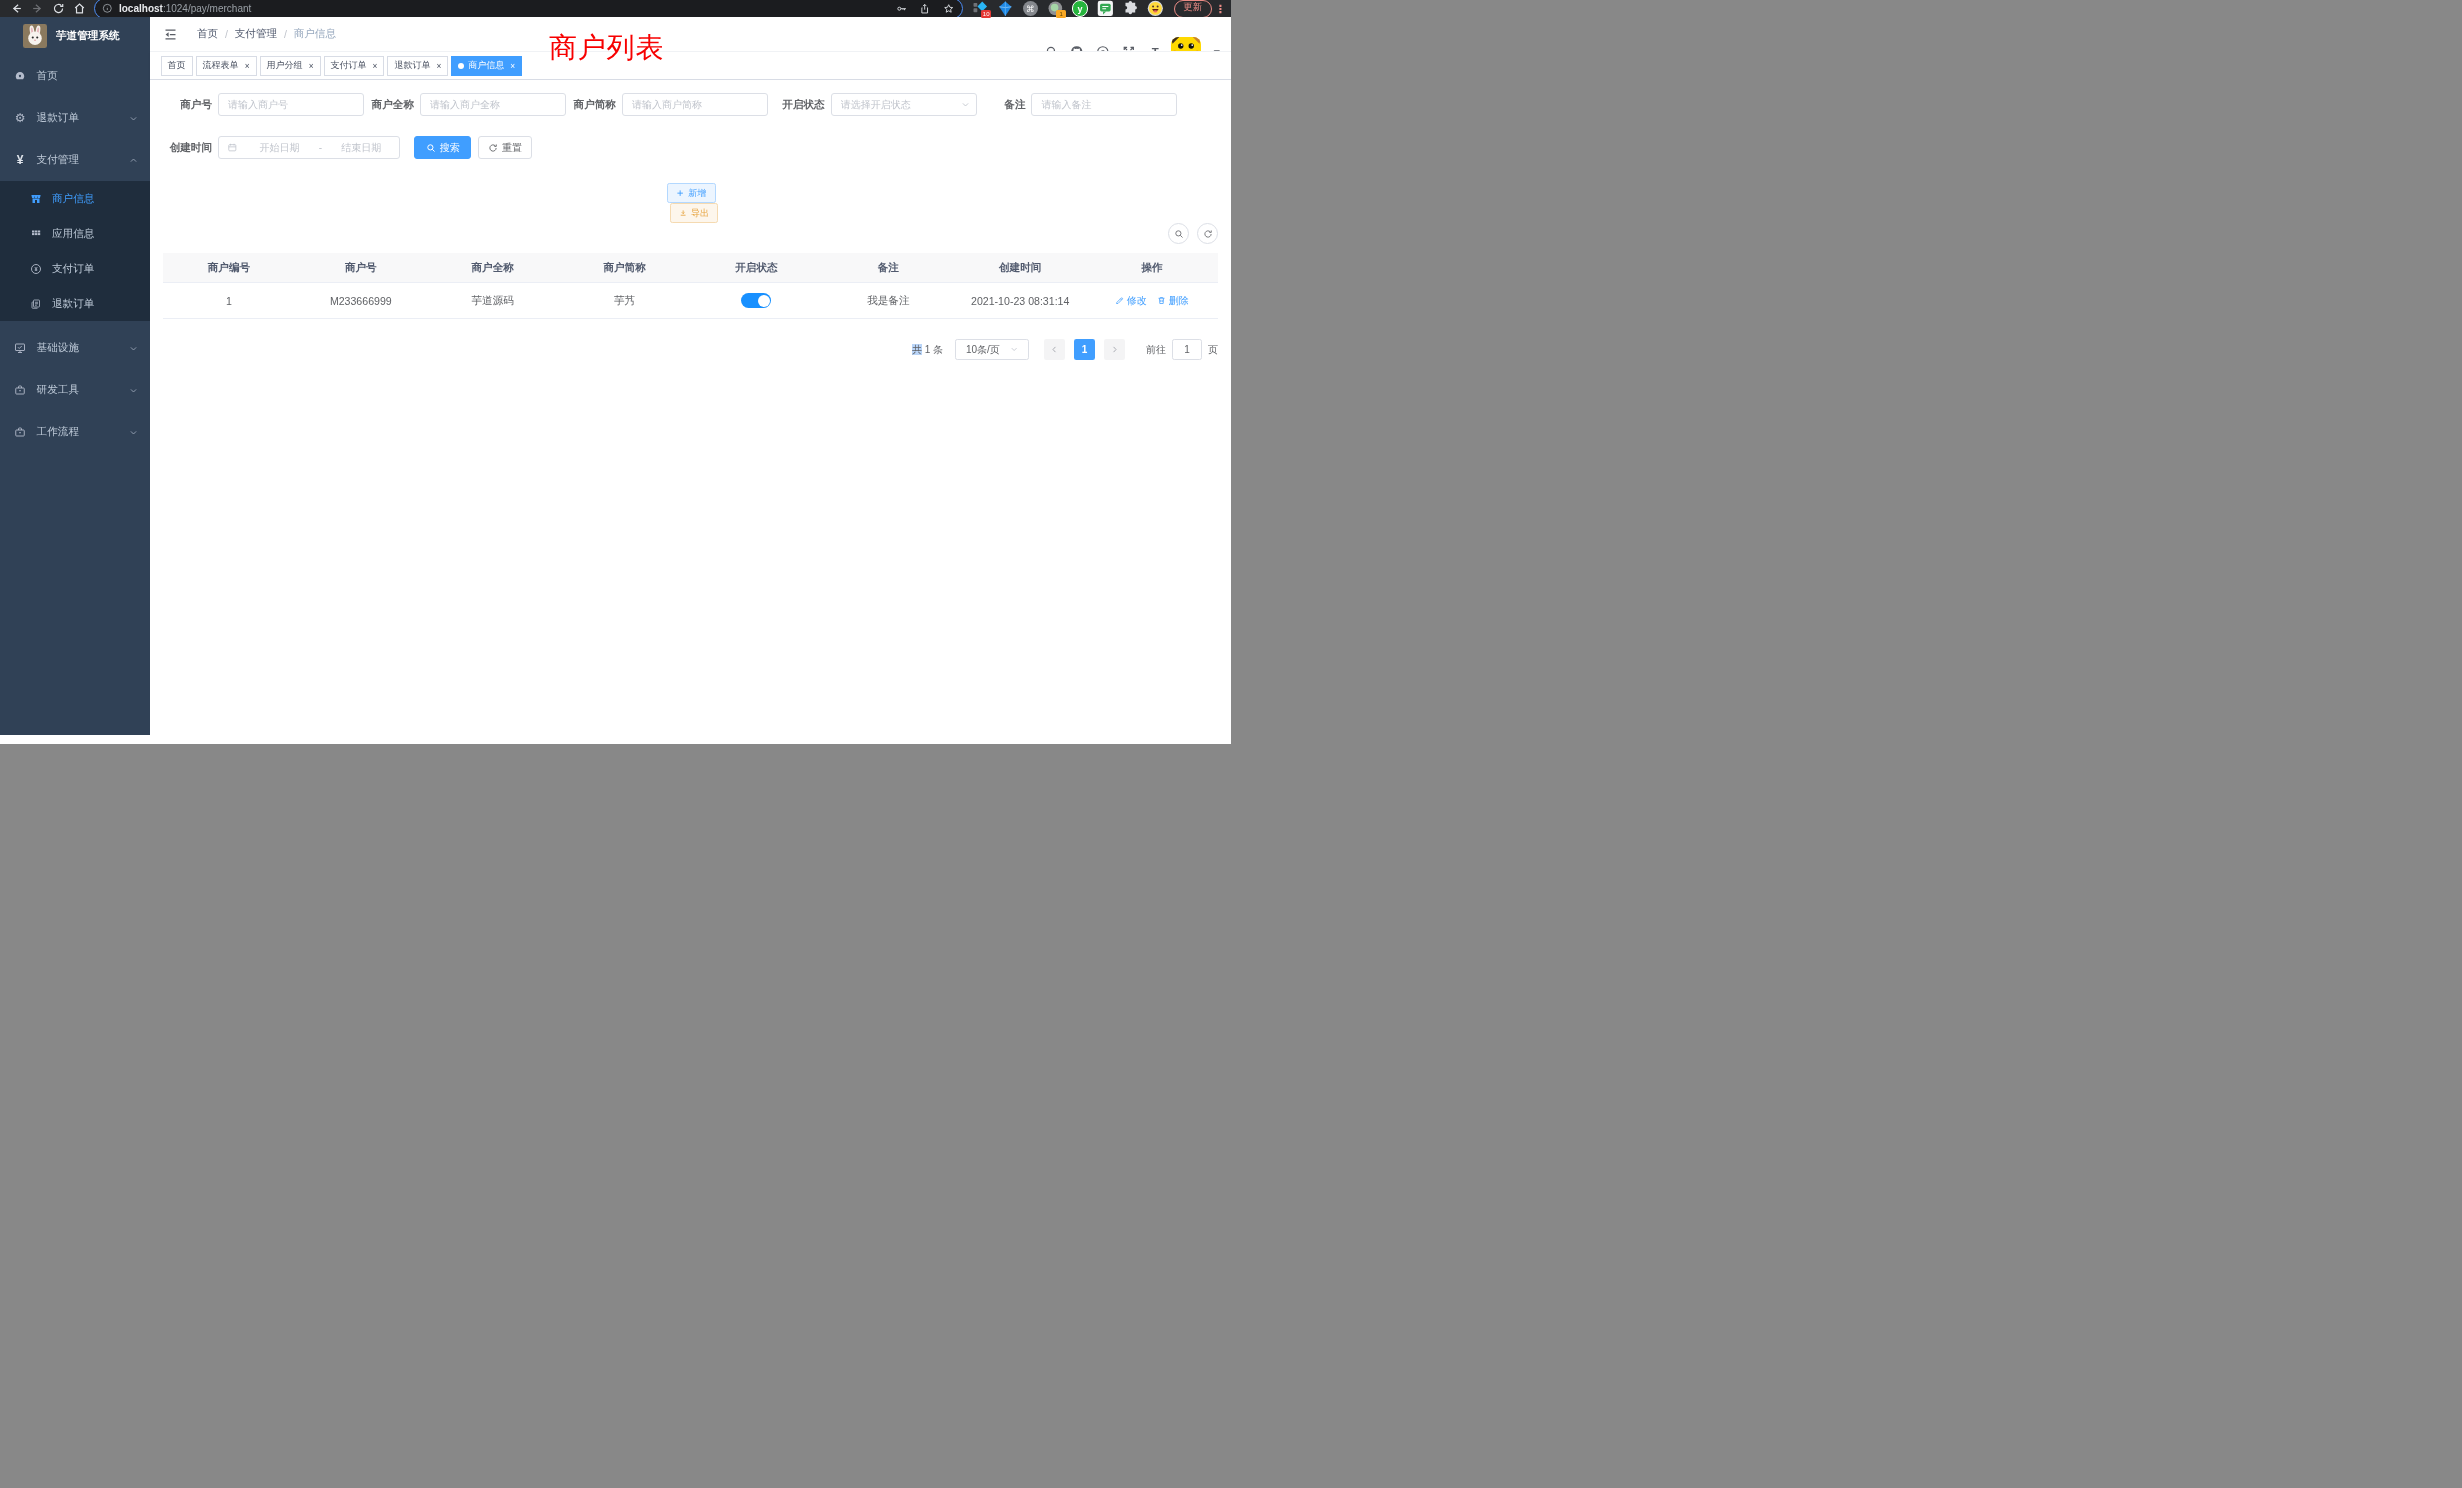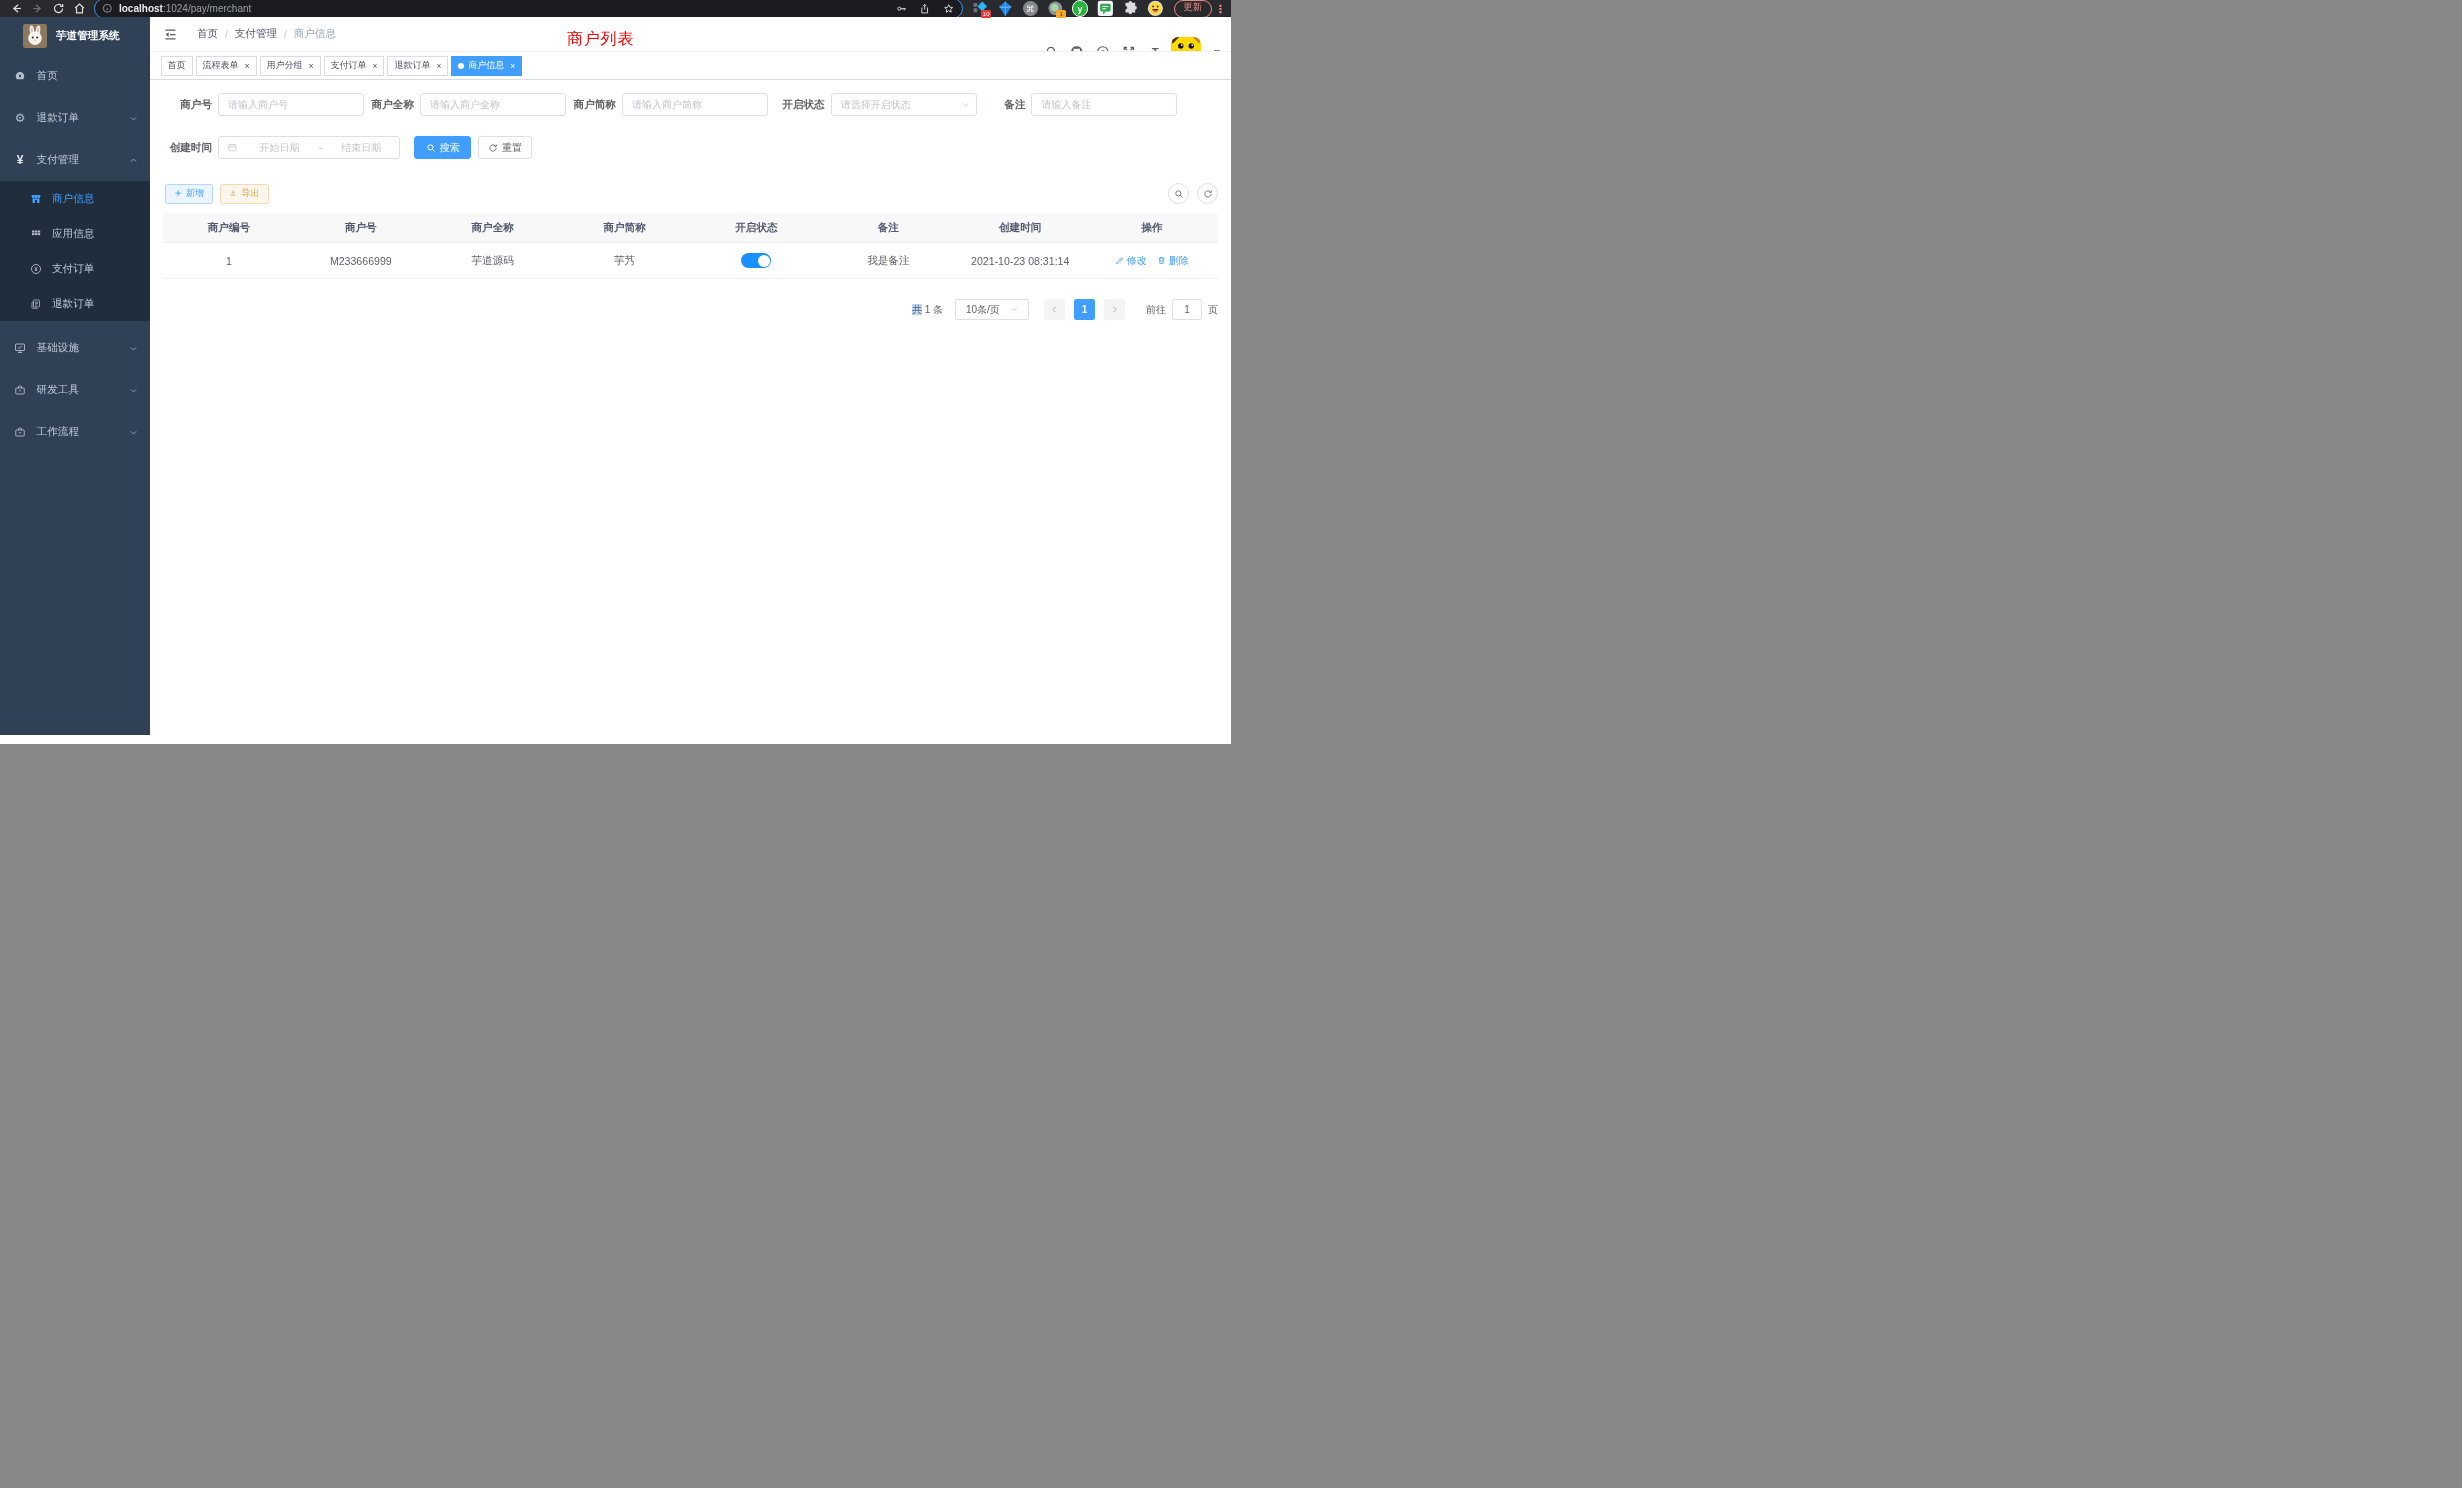--- a/index.html
+++ b/index.html
@@ -85,21 +85,21 @@
   .f-select .chev svg { width:9px; height:9px; }
   .date-range { width:182px; height:23px; border:0.8px solid #dcdfe6; border-radius:3px; display:flex; align-items:center; background:#fff; cursor:text; }
   .date-range .cal { color:#c0c4cc; margin:0 4.5px 0 7.6px; display:flex; }
   .date-range .cal svg { width:10.6px; height:10.6px; }
   .date-ph { flex:1; text-align:center; color:#c0c4cc; font-size:10px; }
   .date-sep { color:#c0c4cc; font-size:10px; padding:0 1.5px; }
   .btn { display:inline-flex; align-items:center; justify-content:center; gap:3.8px; border-radius:3px; cursor:pointer; font-family:inherit; white-space:nowrap; }
   .btn svg { width:10px; height:10px; }
   .btn-search { height:23px; padding:0 10.6px; background:#409eff; border:0.8px solid #409eff; color:#fff; font-size:10px; margin-left:6.8px; }
   .btn-reset { height:23px; padding:0 9px; background:#fff; border:0.8px solid #dcdfe6; color:#606266; font-size:10px; margin-left:6.8px; }
-  .toolbar-row { display:flex; align-items:center; margin-top:24px; }
+  .toolbar-row { display:flex; align-items:center; margin-top:24px;flex-direction:column; }
   .btn-add { height:20px; padding:0 8.3px; font-size:9px; color:#409eff; background:#ecf5ff; border:0.8px solid #b3d8ff; border-radius:2.3px; margin-left:1.5px; }
   .btn-add svg { width:8.3px; height:8.3px; }
   .btn-export { height:20px; padding:0 8.3px; font-size:9px; color:#e6a23c; background:#fdf6ec; border:0.8px solid #f5dab1; border-radius:2.3px; margin-left:6.8px; }
   .btn-export svg { width:8.3px; height:8.3px; }
   .tool-right { margin-left:auto; display:flex; gap:7.6px; }
   .circle-btn { width:21px; height:21px; border:0.8px solid #dcdfe6; border-radius:50%; display:flex; align-items:center; justify-content:center; color:#606266; background:#fff; cursor:pointer; }
   .circle-btn svg { width:10px; height:10px; }
 
   .grid { display:grid; grid-template-columns:repeat(8,1fr); margin-top:9px; }
   .th { background:#f8f8f9; color:#515a6e; font-weight:700; font-size:10.6px; height:30px; display:flex; align-items:center; justify-content:center; border-bottom:0.8px solid #ebeef5; }
@@ -114,21 +114,21 @@
   .hl { background:#bad5f8; }
   .psize { width:74px; height:21px; border:0.8px solid #dcdfe6; border-radius:2.3px; display:flex; align-items:center; justify-content:center; gap:10px; color:#606266; margin-left:12px; cursor:pointer; }
   .psize svg { width:8.3px; height:8.3px; color:#c0c4cc; }
   .pbtn { width:21px; height:21px; background:#f4f4f5; border-radius:2.3px; display:flex; align-items:center; justify-content:center; color:#a8abb2; cursor:pointer; }
   .pbtn svg { width:9px; height:9px; }
   .pbtn.prev { margin-left:15px; } .pbtn.next { margin-left:9px; }
   .pcur { width:21px; height:21px; background:#409eff; color:#fff; border-radius:2.3px; display:flex; align-items:center; justify-content:center; font-weight:700; margin-left:9px; cursor:pointer; }
   .goto-label { margin-left:21px; } .goto-unit { margin-left:6px; }
   .goto-input { width:30px; height:21px; border:0.8px solid #dcdfe6; border-radius:2.3px; text-align:center; font-size:10px; color:#606266; margin-left:6px; outline:none; font-family:inherit; }
 
-  .annotation { position:absolute; left:567px; top:29px; color:#f70000; font-size:16px; font-weight:500; z-index:20; letter-spacing:0.8px; pointer-events:none; }
+  .annotation { position:absolute; left:549px; top:29px; color:#f70000; font-size:28px; font-weight:500; z-index:20; letter-spacing:0.8px; pointer-events:none; }
 </style>
 </head>
 <body>
 
 <div class="screen">
 
   <div class="annotation">商户列表</div>
 
   <div class="chrome">
     <span class="nav-ic">

